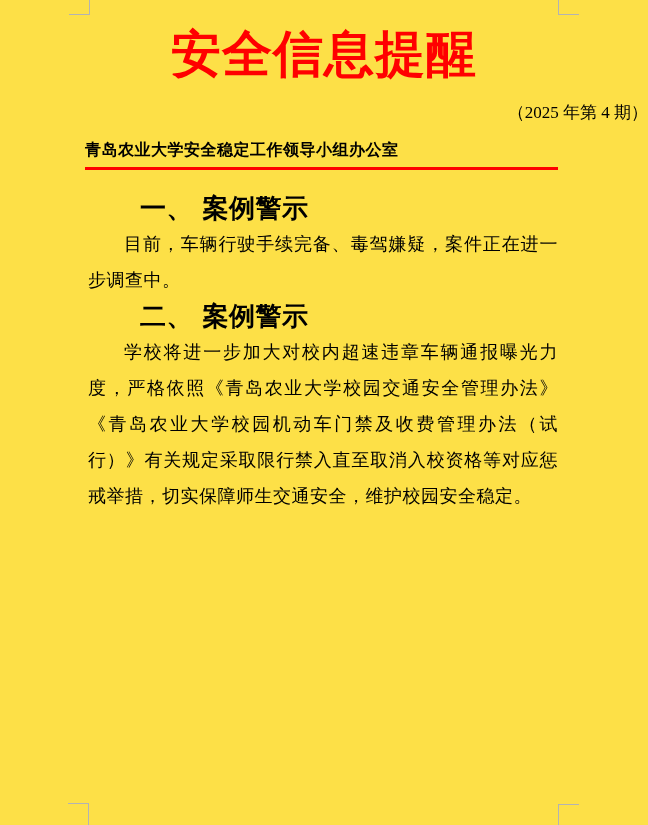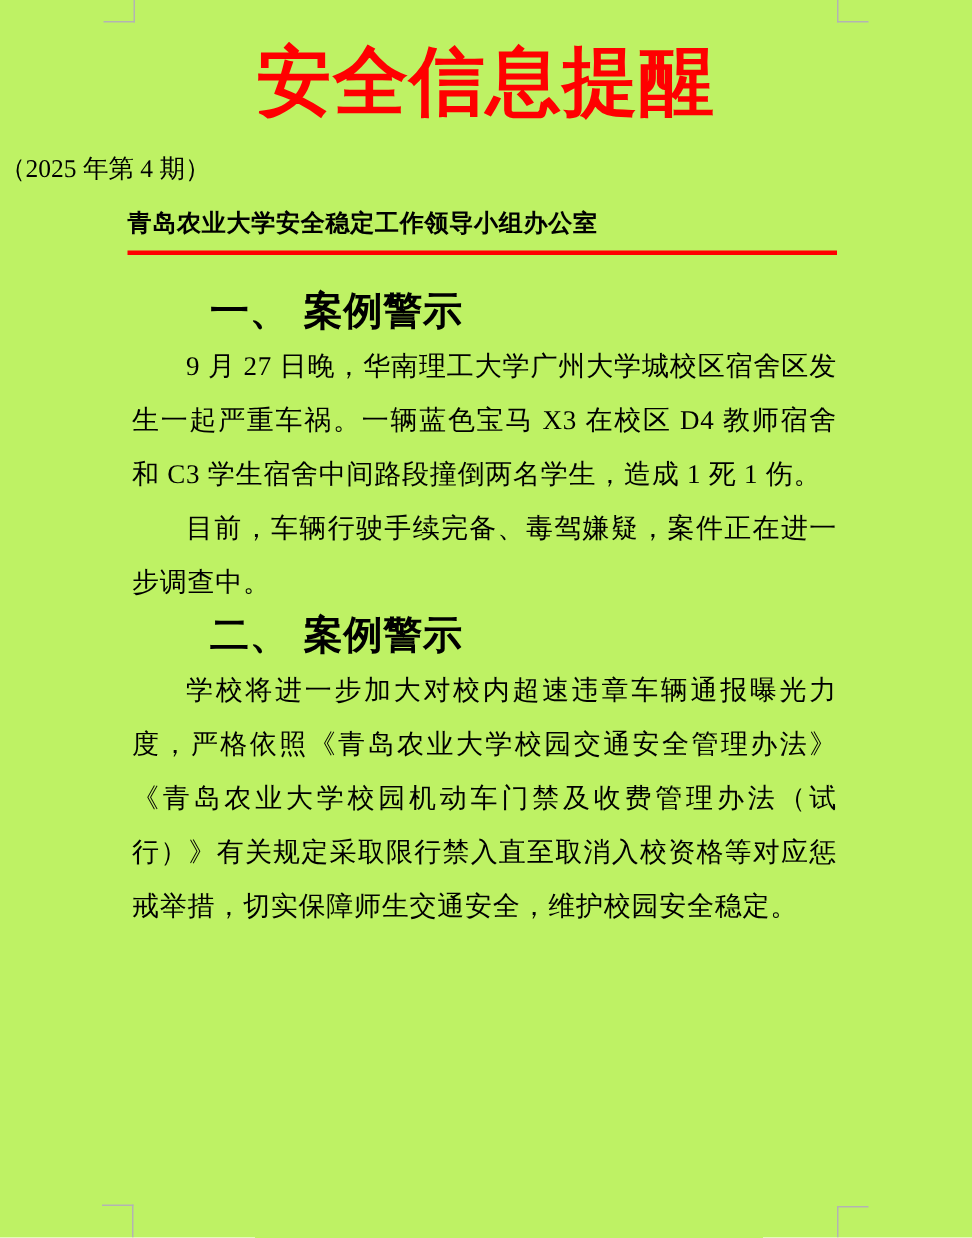--- a/index.html
+++ b/index.html
@@ -4,21 +4,21 @@
 <style>
   html, body {
     margin: 0;
     padding: 0;
     background: #ffffff;
   }
   .page {
     position: relative;
     width: 648px;
     height: 825px;
-    background: #bef264;
+    background: #fde047;
     overflow: hidden;
     font-family: "Liberation Serif", "DejaVu Serif", serif;
     color: #000000;
   }
   
   .corner { position: absolute; }
   .corner-tl { left: 69px;  top: 0;     width: 20px; height: 14px;
                border-right: 1px solid #b3b3b3; border-bottom: 1px solid #b3b3b3; }
   .corner-tr { left: 558px; top: 0;     width: 20px; height: 14px;
                border-left: 1px solid #b3b3b3;  border-bottom: 1px solid #b3b3b3; }
@@ -32,21 +32,21 @@
     text-align: center;
     font-size: 50px;
     line-height: 68px;
     font-weight: 900;
     color: #ff0000;
     letter-spacing: 1px;
     font-family: "Liberation Serif", "DejaVu Serif", serif;
   }
   .issue-line {
     margin-top: 14px;
-    text-align: left;
+    text-align: right;
     font-size: 17px;
     line-height: 22px;
     color: #000000;
   }
   .issuer-row {
     margin: 16px 0 0 85px;
     width: 473px;
     display: flex;
     justify-content: space-between;
     align-items: baseline;
@@ -99,19 +99,18 @@
 
   <div class="issuer-row">
     <span class="issuer-name">青岛农业大学安全稳定工作领导小组办公室</span>
   </div>
 
   <div class="red-rule"></div>
 
   <div class="doc-body">
 
   <div class="sec-heading">一、 案例警示</div>
-      <p class="body-para">9 月 27 日晚，华南理工大学广州大学城校区宿舍区发生一起严重车祸。一辆蓝色宝马 X3 在校区 D4 教师宿舍和 C3 学生宿舍中间路段撞倒两名学生，造成 1 死 1 伤。</p>
       <p class="body-para">目前，车辆行驶手续完备、毒驾嫌疑，案件正在进一步调查中。</p>
       <div class="sec-heading">二、 案例警示</div>
       <p class="body-para">学校将进一步加大对校内超速违章车辆通报曝光力度，严格依照《青岛农业大学校园交通安全管理办法》《青岛农业大学校园机动车门禁及收费管理办法（试行）》有关规定采取限行禁入直至取消入校资格等对应惩戒举措，切实保障师生交通安全，维护校园安全稳定。</p>
     </div>
 
 </div>
 
 </body></html>

